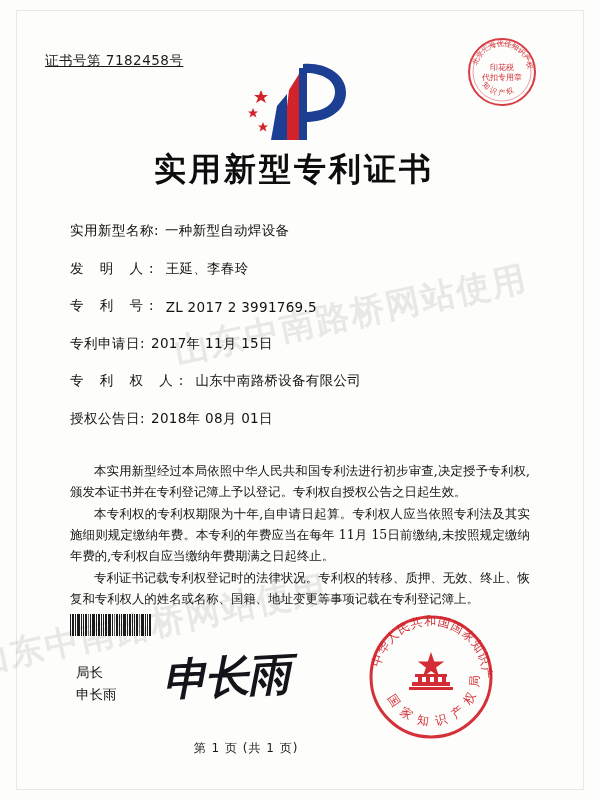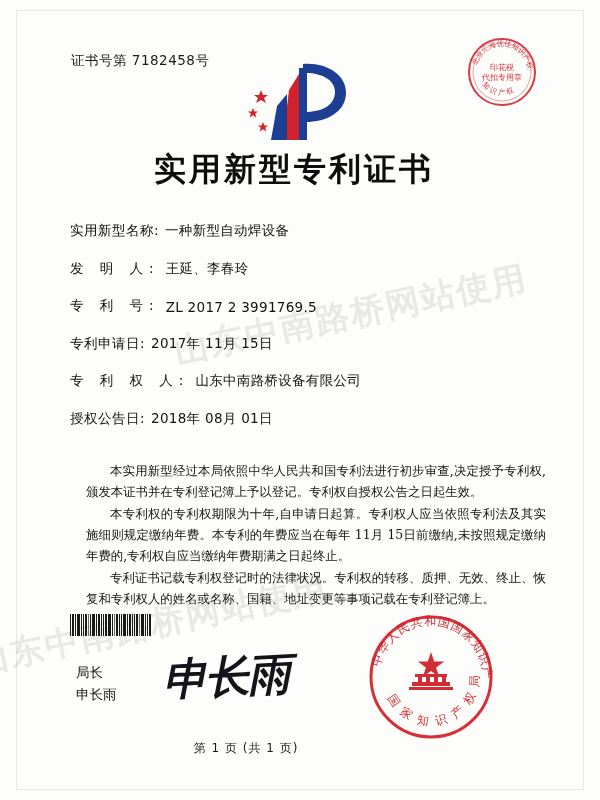--- a/index.html
+++ b/index.html
@@ -50,25 +50,26 @@
     transform: rotate(-12deg);
     transform-origin: left top;
     letter-spacing: 2px;
   }
   .wm1 { left: 170px; top: 330px; }
   .wm2 { left: -30px; top: 640px; font-size: 30px; color: rgba(90,90,90,0.10); }
 
   
   .serial {
     position: absolute;
-    left: 71px;
+    left: 45px;
     top: 52px;
     font-size: 13.5px;
     color: #1b1b1b;
     letter-spacing: 0.5px;
+    text-decoration: underline;
   }
 
   
   .logo {
     position: absolute;
     left: 247px;
     top: 60px;
     width: 105px;
     height: 85px;
   }
@@ -117,21 +118,21 @@
   }
   .flabel.sp1 { letter-spacing: 6px; }
   .fvalue {
     margin-left: 6px;
     letter-spacing: 0.3px;
   }
 
   
   .body-text {
     position: absolute;
-    left: 86px;
+    left: 70px;
     top: 460px;
     width: 460px;
     font-size: 12.4px;
     line-height: 21px;
     color: #15150f;
     text-align: justify;
     font-family: "DejaVu Serif", "Liberation Serif", serif;
   }
   .body-text p {
     margin: 0 0 1px 0;

